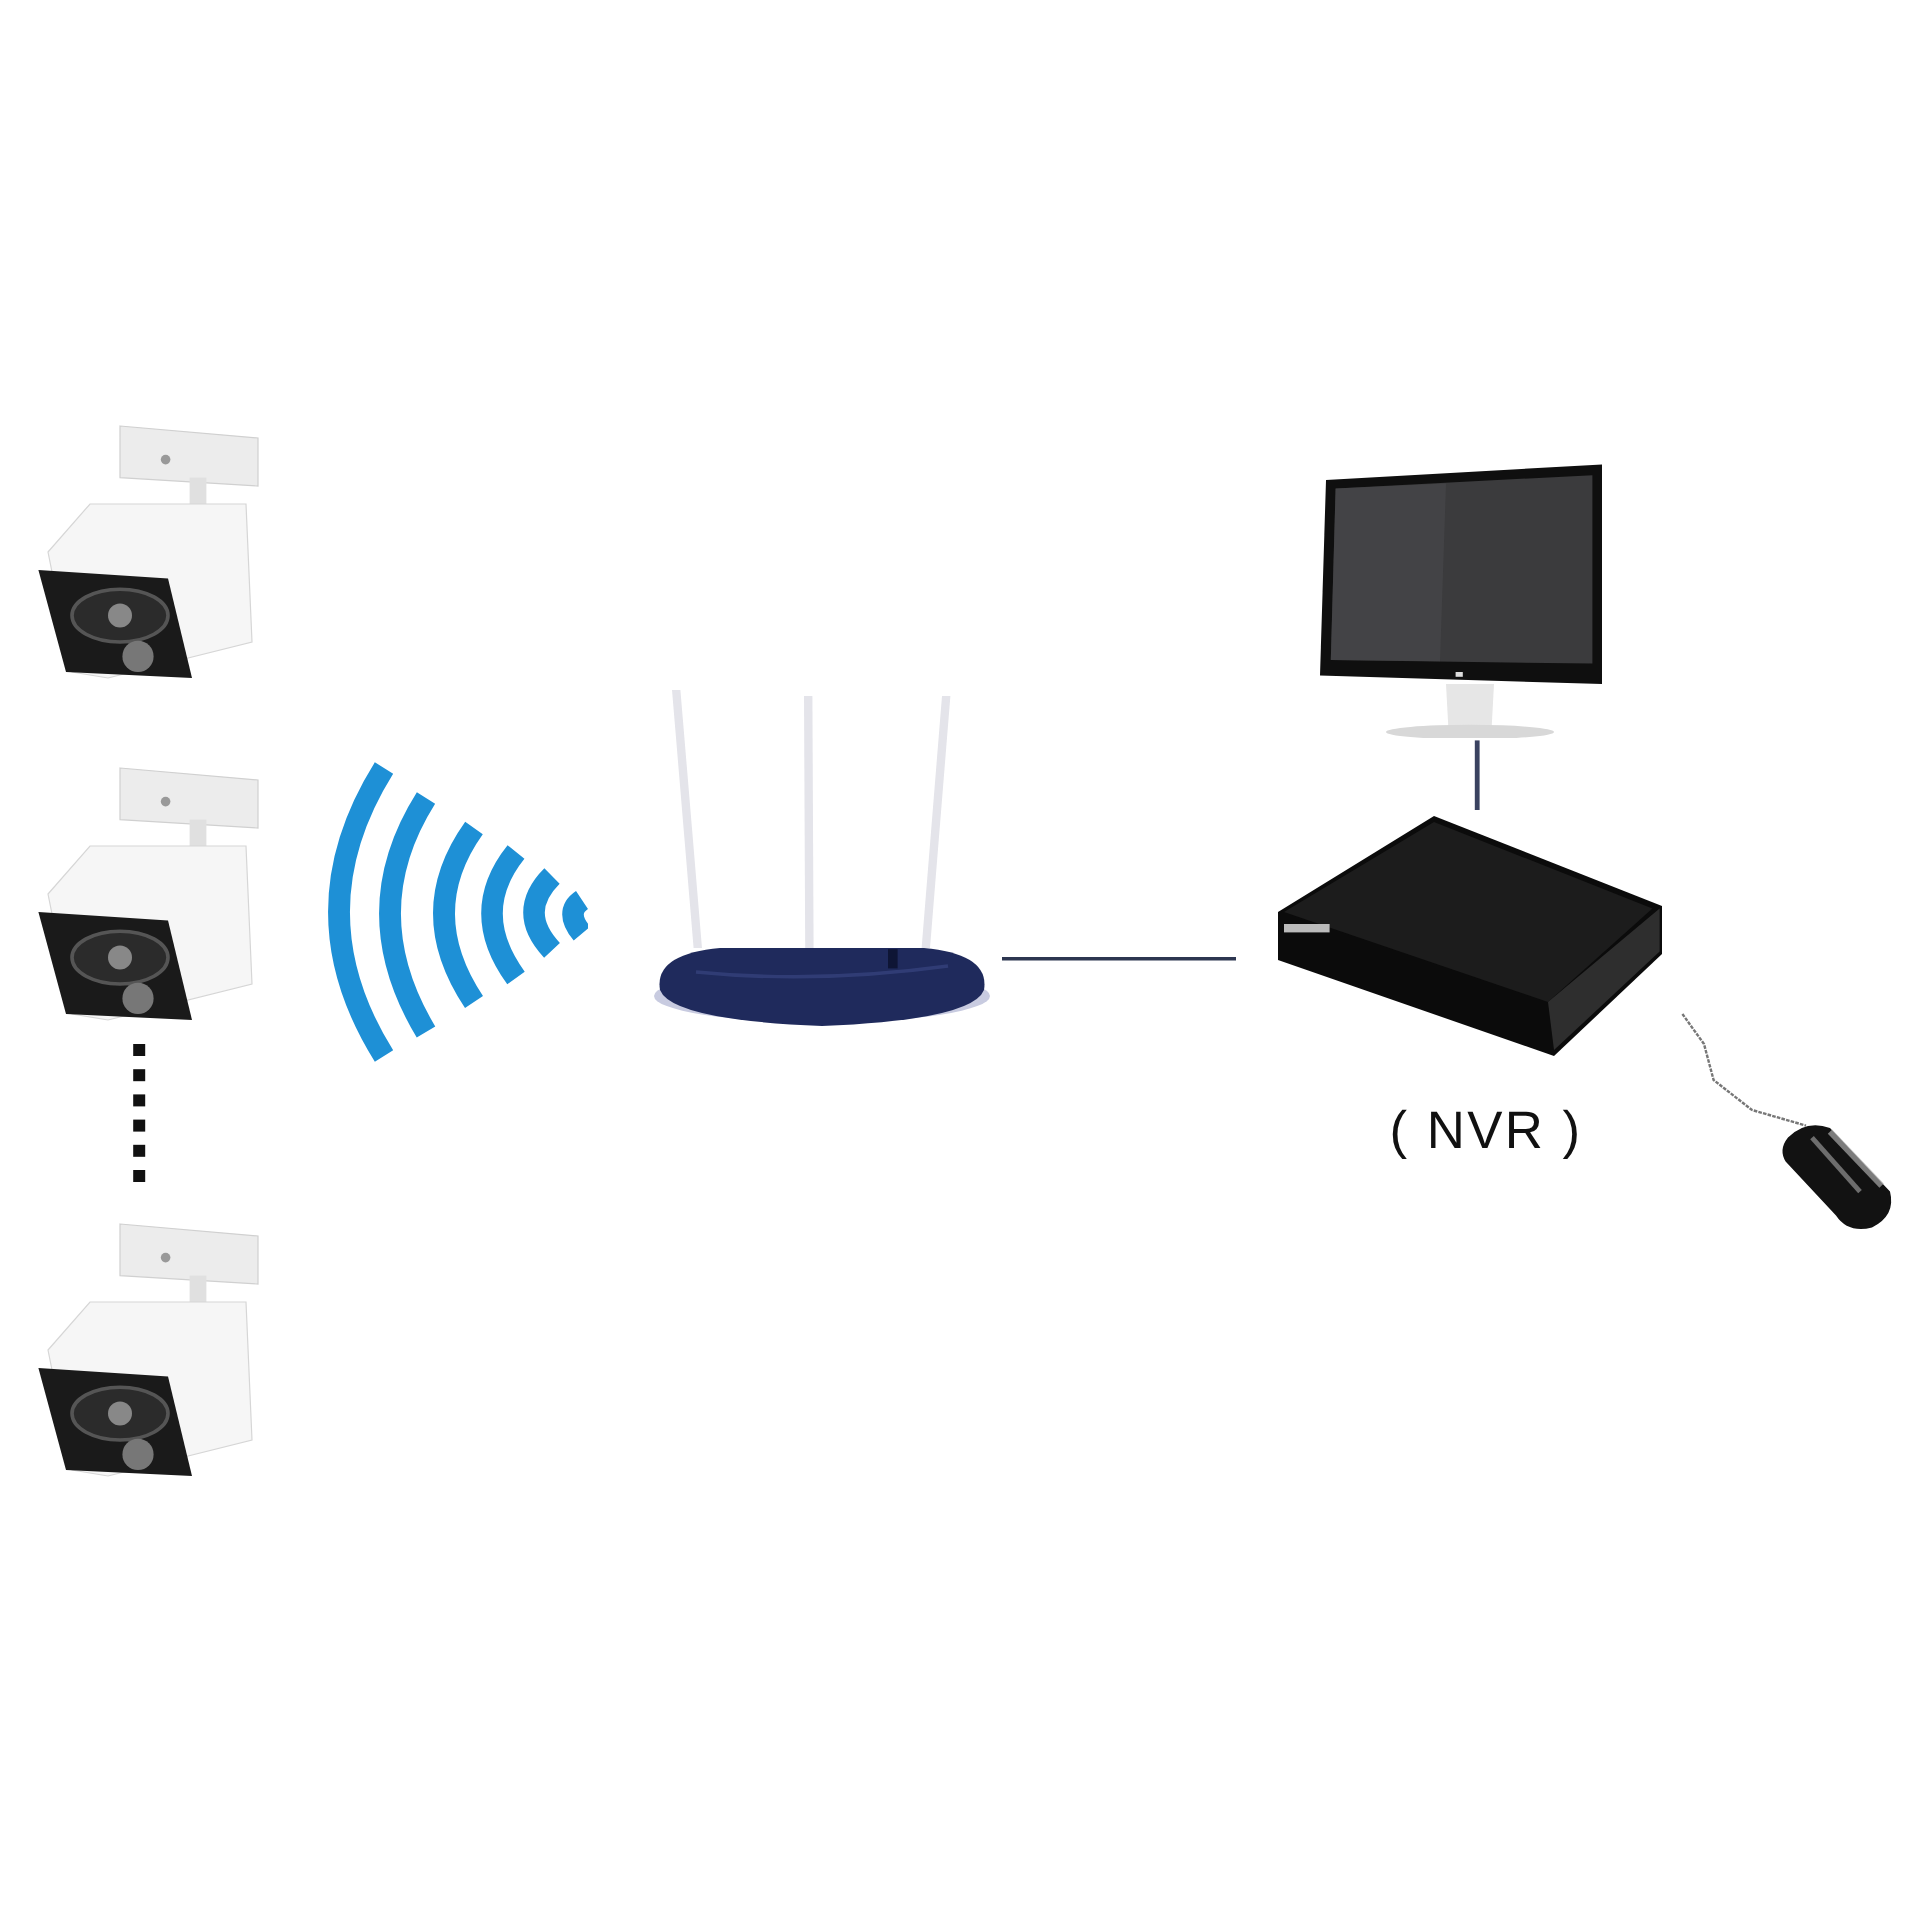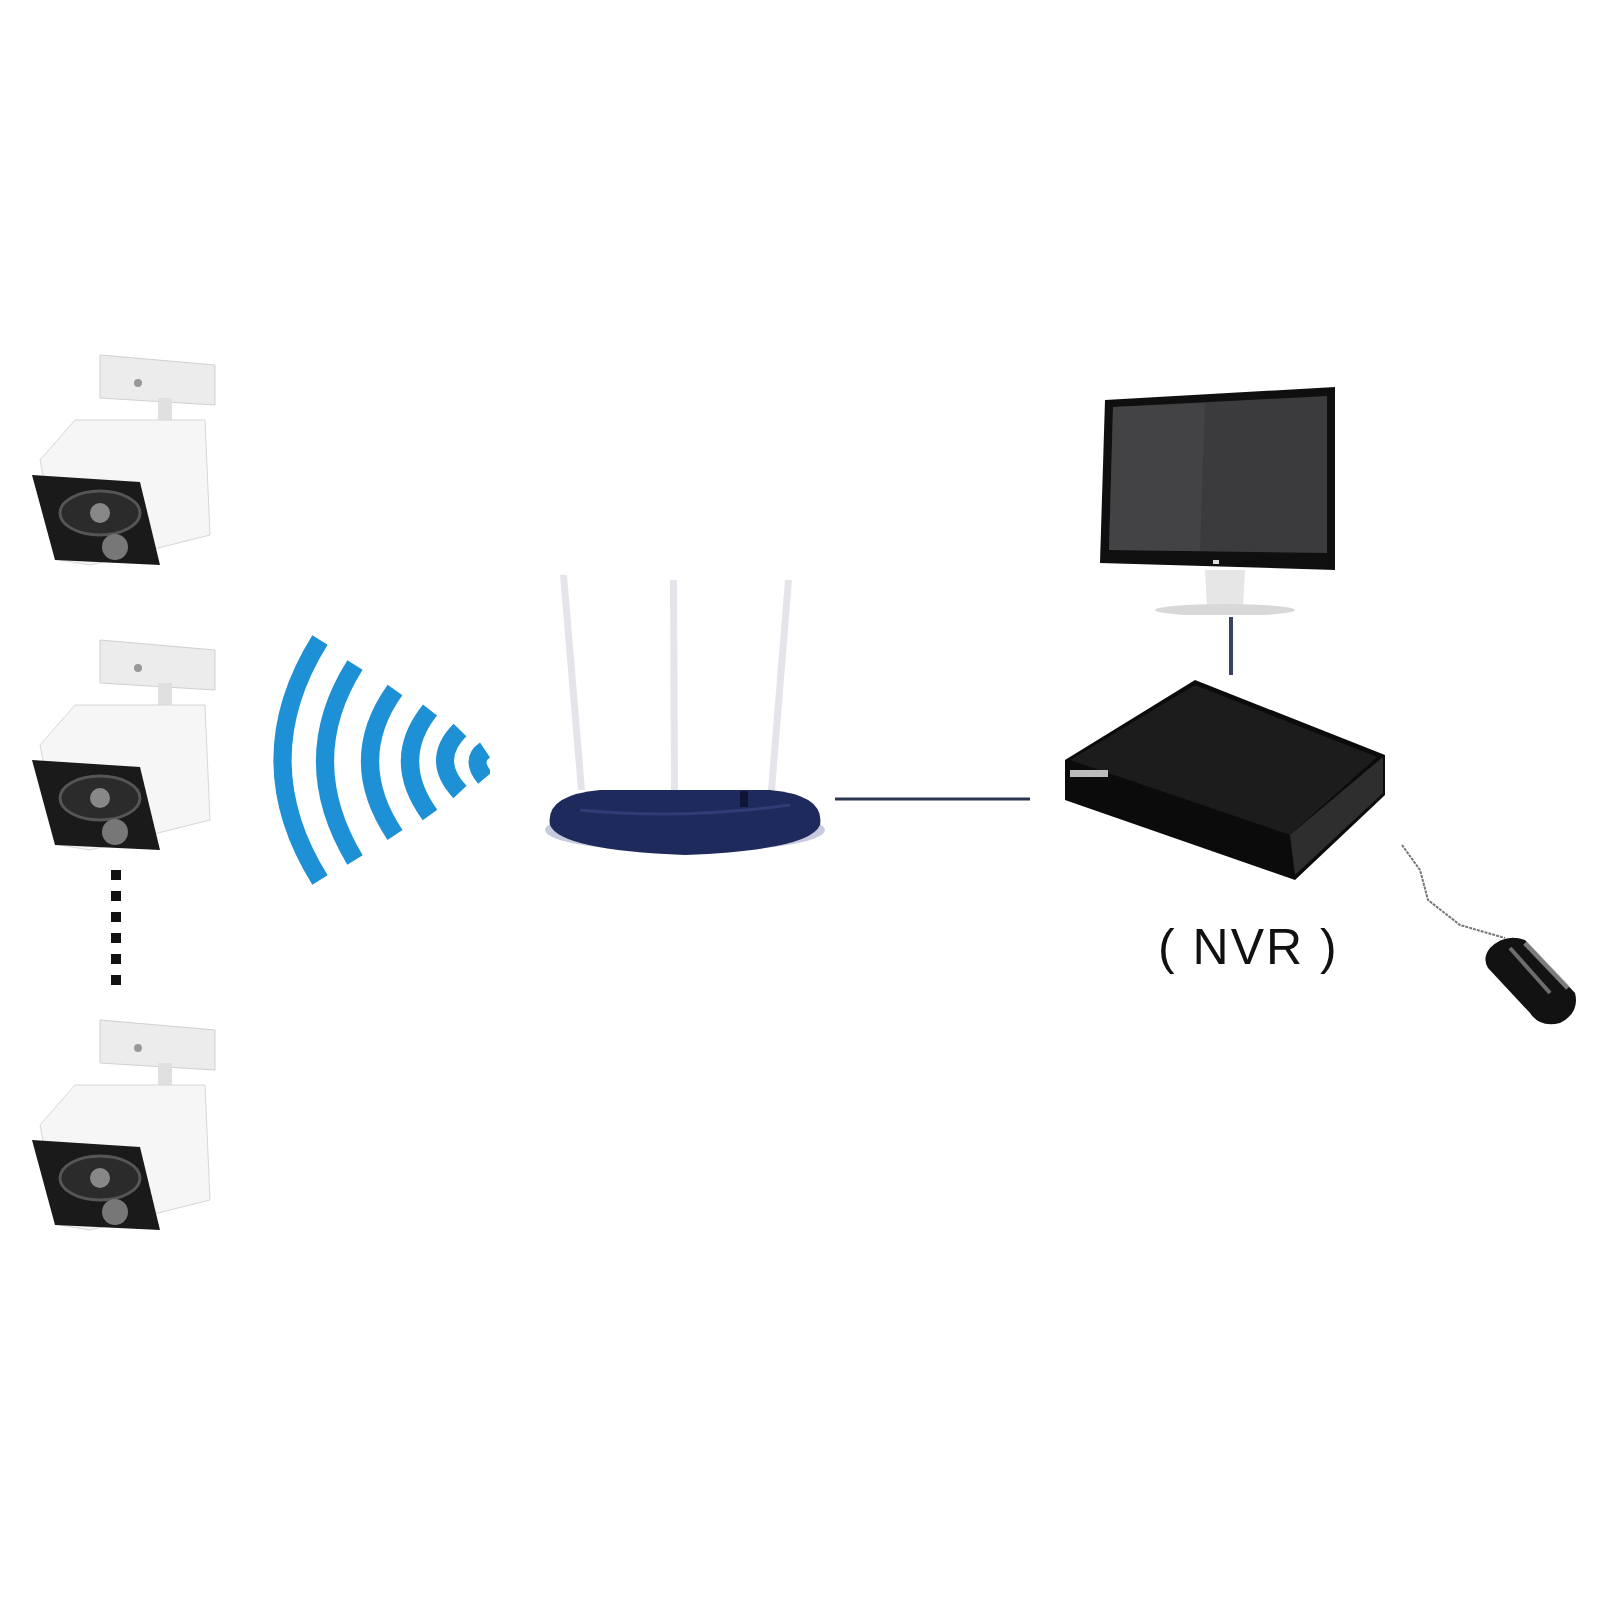--- a/index.html
+++ b/index.html
@@ -1,19 +1,19 @@
 <!DOCTYPE html>
 <html><head>
 <meta charset="utf-8">
 <style>
   html, body { margin:0; padding:0; background:#ffffff; }
   body { width:1600px; height:1600px; position:relative; overflow:hidden; font-family:"Liberation Sans", sans-serif; }
   .node { position:absolute; }
   svg { display:block; }
-  .label { position:absolute; font-family:"Liberation Sans", sans-serif; color:#111; font-size:50px; letter-spacing:2px; }
+  .label { position:absolute; font-family:"Liberation Sans", sans-serif; color:#111; font-size:44px; letter-spacing:2px; }
 </style>
 </head>
 <body>
 
 <svg class="node" width="1600" height="1600" style="left:0;top:0;">
   <line x1="835" y1="799" x2="1030" y2="799" stroke="#2d3650" stroke-width="3"></line>
   <line x1="1231" y1="617" x2="1231" y2="675" stroke="#3a4260" stroke-width="4"></line>
   <path d="M1402 845 L1420 870 L1428 900 L1460 925 L1505 938" fill="none" stroke="#777" stroke-width="2" stroke-dasharray="3 1"></path>
 </svg>
 

